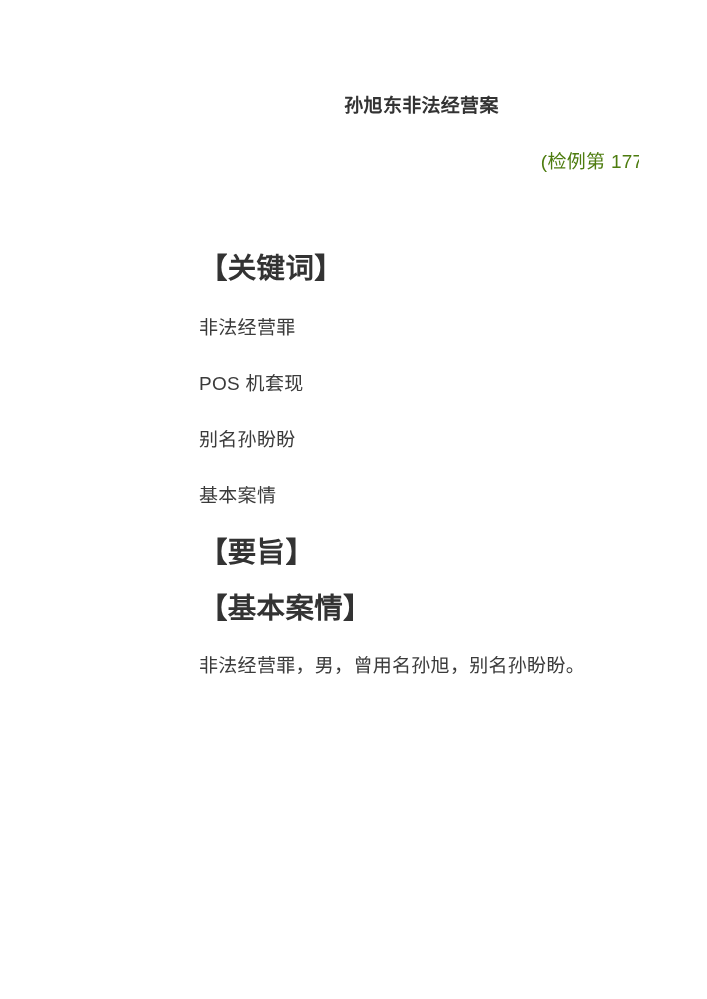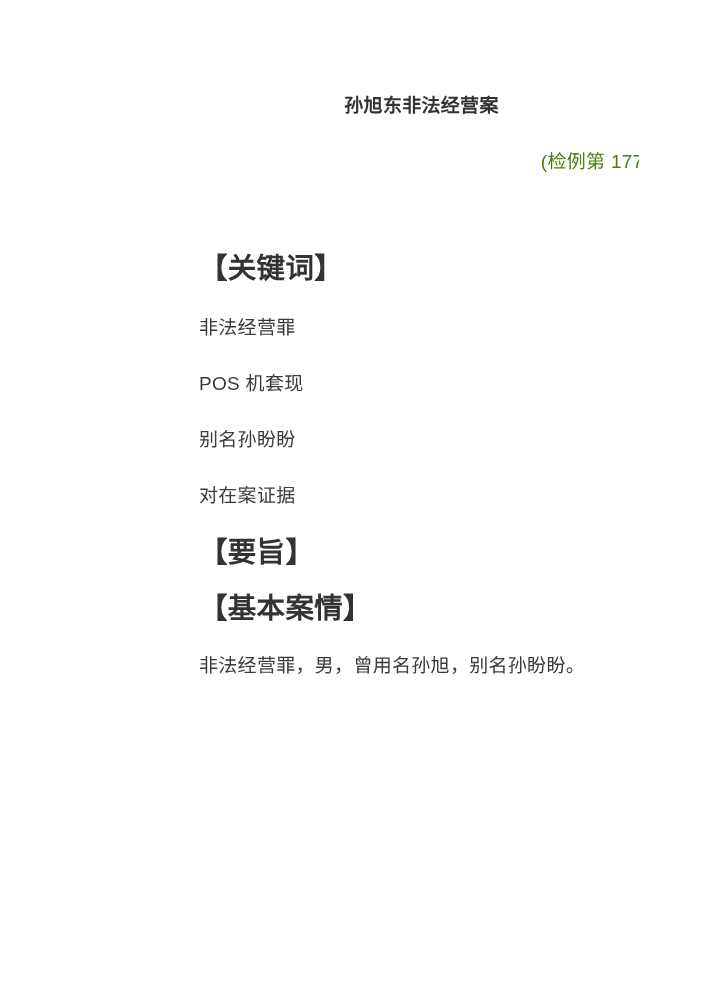--- a/index.html
+++ b/index.html
@@ -79,21 +79,21 @@
     <h1 class="doc-title">孙旭东非法经营案</h1>
 
     <p class="case-number">(检例第 177 号)</p>
 
     <h2 class="section-heading first">【关键词】</h2>
 
     <div class="keywords-line">
       <span>非法经营罪</span>
       <span>POS 机套现</span>
       <span>别名孙盼盼</span>
-      <span>对在案证据</span>
+      <span>基本案情</span>
     </div>
 
     <h2 class="section-heading">【要旨】</h2>
 
 
     <h2 class="section-heading">【基本案情】</h2>
 
     <p class="facts-paragraph">非法经营罪，男，曾用名孙旭，别名孙盼盼。</p>
 
   </div>

